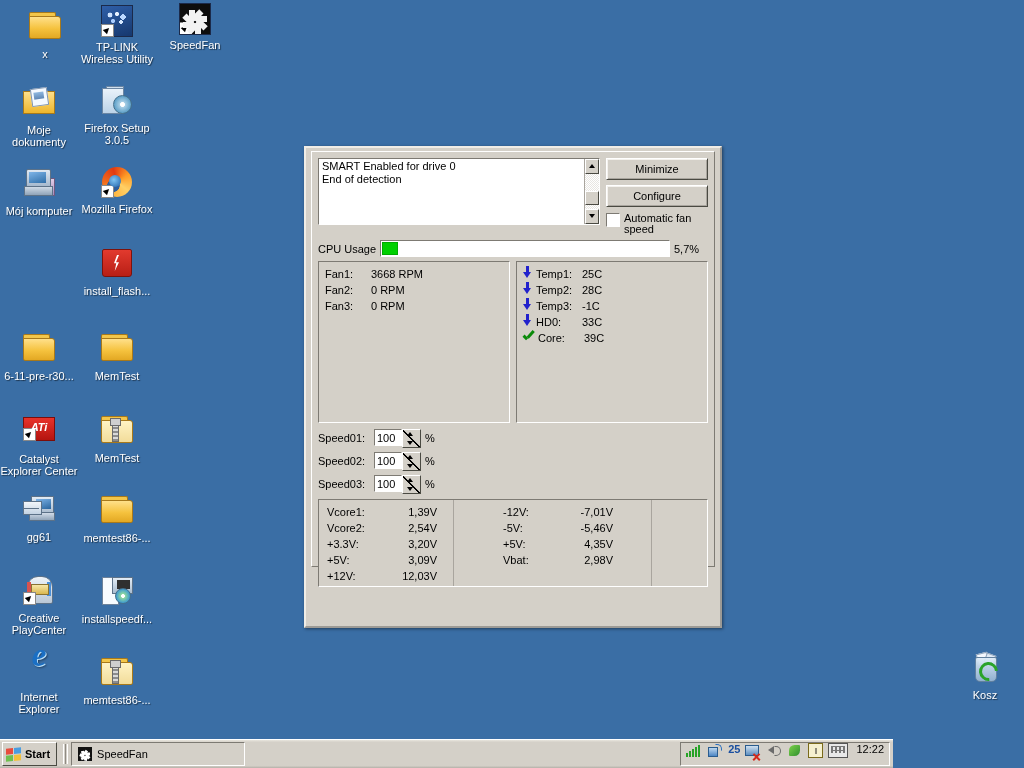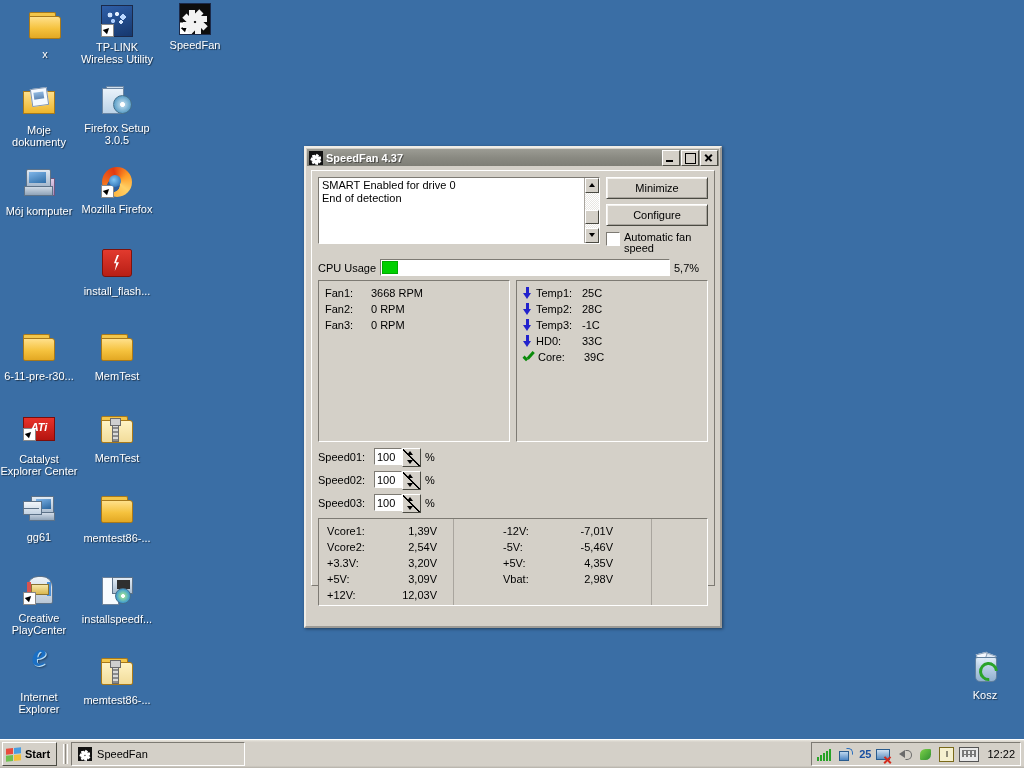--- a/index.html
+++ b/index.html
@@ -218,21 +218,21 @@
 
   .cpurow{display:flex;align-items:center;gap:4px;margin-top:5px;font-size:11px;}
   .cpubar{flex:1;height:13px;background:#fff;border:1px solid;
       border-color:#7d7a73 #fff #fff #7d7a73;padding:1px;}
   .cpufill{height:100%;background:#00d000;border:1px solid #0a0;box-sizing:border-box;}
   .cpupct{width:34px;text-align:left;}
 
   .panes{display:flex;gap:6px;margin-top:4px;}
   .pane{flex:1;height:152px;background:#d4d0c8;border:1px solid;
       border-color:#7d7a73 #fff #fff #7d7a73;padding:4px 6px;font-size:11px;line-height:16px;}
-  .tline{display:flex;align-items:center;gap:4px;}
+  .tline{display:flex;gap:4px;}
   .arrow-dn{width:9px;height:12px;position:relative;flex:0 0 auto;}
   .arrow-dn:before{content:"";position:absolute;left:3px;top:0;width:3px;height:7px;background:#2222cc;}
   .arrow-dn:after{content:"";position:absolute;left:0;top:6px;
       border-left:4.5px solid transparent;border-right:4.5px solid transparent;
       border-top:6px solid #2222cc;}
   .chkmark{width:11px;height:12px;position:relative;flex:0 0 auto;}
   .chkmark:before{content:"";position:absolute;left:0;top:6px;width:5px;height:2.5px;
       background:#0a8a0a;transform:rotate(45deg);}
   .chkmark:after{content:"";position:absolute;left:3px;top:3px;width:9px;height:2.5px;
       background:#0a8a0a;transform:rotate(-48deg);}
@@ -259,41 +259,41 @@
   .vcol{padding:4px 8px;}
   .vcol.b1{width:118px;border-right:1px solid #a9a59e;}
   .vcol.b2{width:140px;border-right:1px solid #a9a59e;margin-left:41px;}
   .vline{display:flex;}
   .vlabel{width:52px;}
   .vval{width:58px;text-align:right;}
   #statusbar{position:absolute;left:2px;right:2px;bottom:2px;height:15px;
       text-align:center;font-size:11px;line-height:15px;color:#000;}
 
   
-  #taskbar{position:absolute;left:0;bottom:0;width:1024px;height:28px;
+  #taskbar{position:absolute;left:0;bottom:0;width:893px;height:28px;
       background:linear-gradient(180deg,#e8e5dd 0%,#d4d0c8 8%,#d4d0c8 92%,#b4b0a8 100%);
       border-top:1px solid #fff;display:flex;align-items:center;}
   #startbtn{height:22px;margin:0 3px 0 2px;padding:0 6px 0 3px;display:flex;align-items:center;gap:4px;
       background:#d4d0c8;border:1px solid;border-color:#fff #4a4a42 #4a4a42 #fff;
       font-weight:bold;font-size:11px;cursor:default;}
   .winflag{width:15px;height:13px;display:grid;grid-template-columns:1fr 1fr;
       grid-template-rows:1fr 1fr;gap:1px;transform:skewY(-6deg);}
   .winflag i{display:block;}
   .winflag i:nth-child(1){background:#e84c3d;} .winflag i:nth-child(2){background:#4a9de0;}
   .winflag i:nth-child(3){background:#6fc04e;} .winflag i:nth-child(4){background:#f2c03c;}
   .grip{width:5px;height:20px;margin:0 3px;
       background:repeating-linear-gradient(90deg,#fff 0 1px,#d4d0c8 1px 2px,#8f8b84 2px 3px,#d4d0c8 3px 4px);}
   #tasks{flex:1;display:flex;align-items:center;}
   .taskbtn{height:22px;min-width:160px;display:flex;align-items:center;gap:5px;padding:0 6px;
       background:#d4d0c8;border:1px solid;border-color:#7d7a73 #fff #fff #7d7a73;
       font-size:11px;cursor:default;}
   .taskbtn .tfan{width:14px;height:14px;background:#111;position:relative;overflow:hidden;flex:0 0 auto;}
   .taskbtn .tfan .blade{position:absolute;left:50%;top:50%;width:5px;height:3px;
       background:#fff;border-radius:3px 0 0 3px;transform-origin:0 50%;}
-  #tray{height:22px;margin-right:3px;padding:0 5px;display:flex;align-items:center;gap:5px;
+  #tray{height:22px;margin-right:3px;padding:0 5px;display:flex;align-items:flex-start;gap:5px;
       border:1px solid;border-color:#7d7a73 #fff #fff #7d7a73;background:#d4d0c8;font-size:11px;}
   .tray-ico{width:16px;height:15px;position:relative;cursor:default;flex:0 0 auto;}
   .bars{display:flex;align-items:flex-end;gap:1px;height:13px;}
   .bars i{width:2px;background:#27a327;display:block;}
   .tray-wifi{}
   .tray-wifi .pc{position:absolute;left:1px;top:4px;width:8px;height:8px;
       background:linear-gradient(180deg,#bcd6ee,#4d86c4);border:1px solid #2a5c8e;}
   .tray-wifi .w1{position:absolute;right:1px;top:1px;width:5px;height:5px;
       border:1.6px solid #2a6fbf;border-left-color:transparent;border-bottom-color:transparent;border-radius:0 5px 0 0;}
   .tray-net .mon{position:absolute;left:0;top:2px;width:12px;height:9px;
@@ -522,42 +522,20 @@
           <div class="rec"></div>
         </div>
     </div>
     <span class="lbl">Kosz</span>
   </div>
 
 </div>
 
 <div id="sfwin">
 
-  <div id="titlebar">
-    <div class="tico" id="title-fan">
-        <span class="blade" style="width: 5px; height: 3px; transform: rotate(0deg) translateY(-1.5px);"></span>
-        <span class="blade" style="width: 5px; height: 3px; transform: rotate(51.4286deg) translateY(-1.5px);"></span>
-        <span class="blade" style="width: 5px; height: 3px; transform: rotate(102.857deg) translateY(-1.5px);"></span>
-        <span class="blade" style="width: 5px; height: 3px; transform: rotate(154.286deg) translateY(-1.5px);"></span>
-        <span class="blade" style="width: 5px; height: 3px; transform: rotate(205.714deg) translateY(-1.5px);"></span>
-        <span class="blade" style="width: 5px; height: 3px; transform: rotate(257.143deg) translateY(-1.5px);"></span>
-        <span class="blade" style="width: 5px; height: 3px; transform: rotate(308.571deg) translateY(-1.5px);"></span>
-      </div>
-    <div class="ttxt">SpeedFan 4.37</div>
-    <div class="tbtn">
-        <span class="m"></span>
-      </div>
-    <div class="tbtn">
-        <span class="sq"></span>
-      </div>
-    <div class="tbtn">
-        <span class="x1"></span>
-        <span class="x2"></span>
-      </div>
-  </div>
 
   <div id="sfbody">
 
 
     <div id="tabpane">
 
       <div class="logrow">
         <div class="logbox">
           <div class="logtxt">
             <div>SMART Enabled for drive 0</div>

